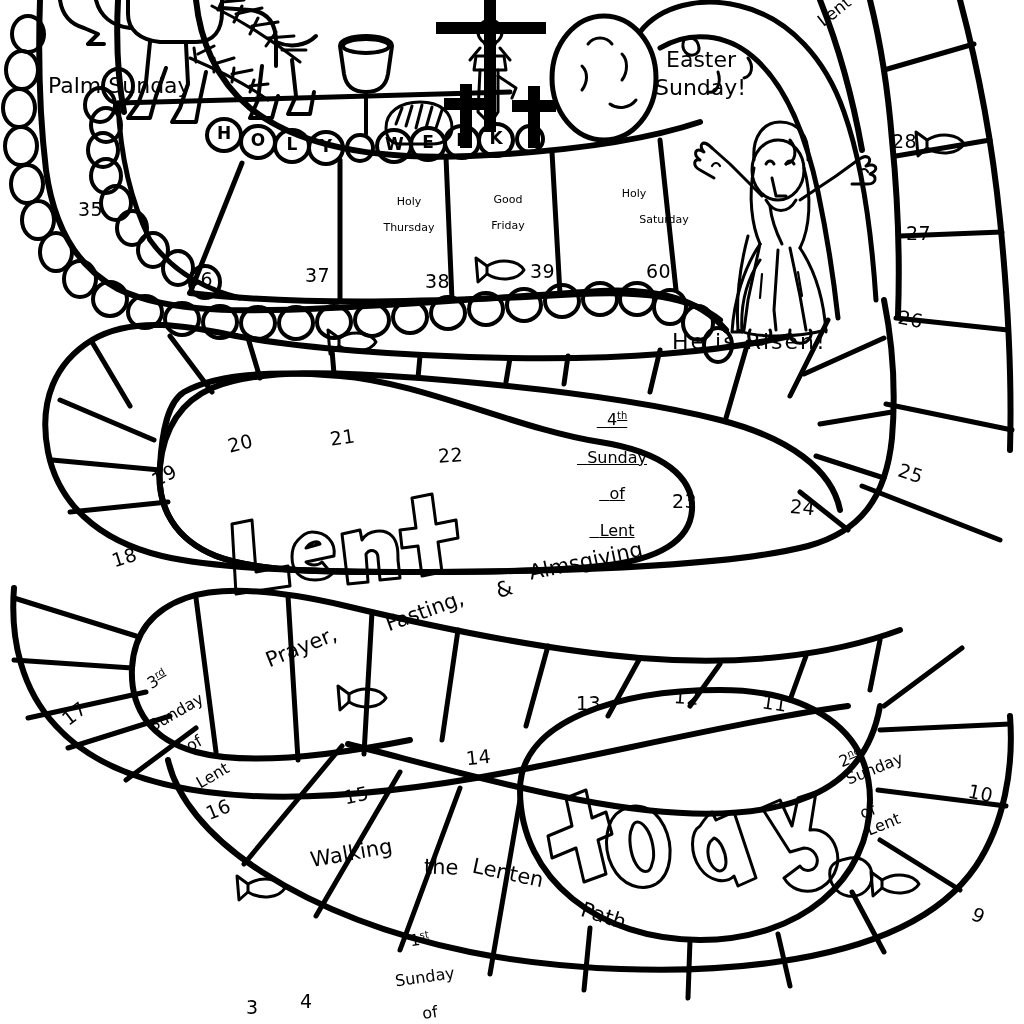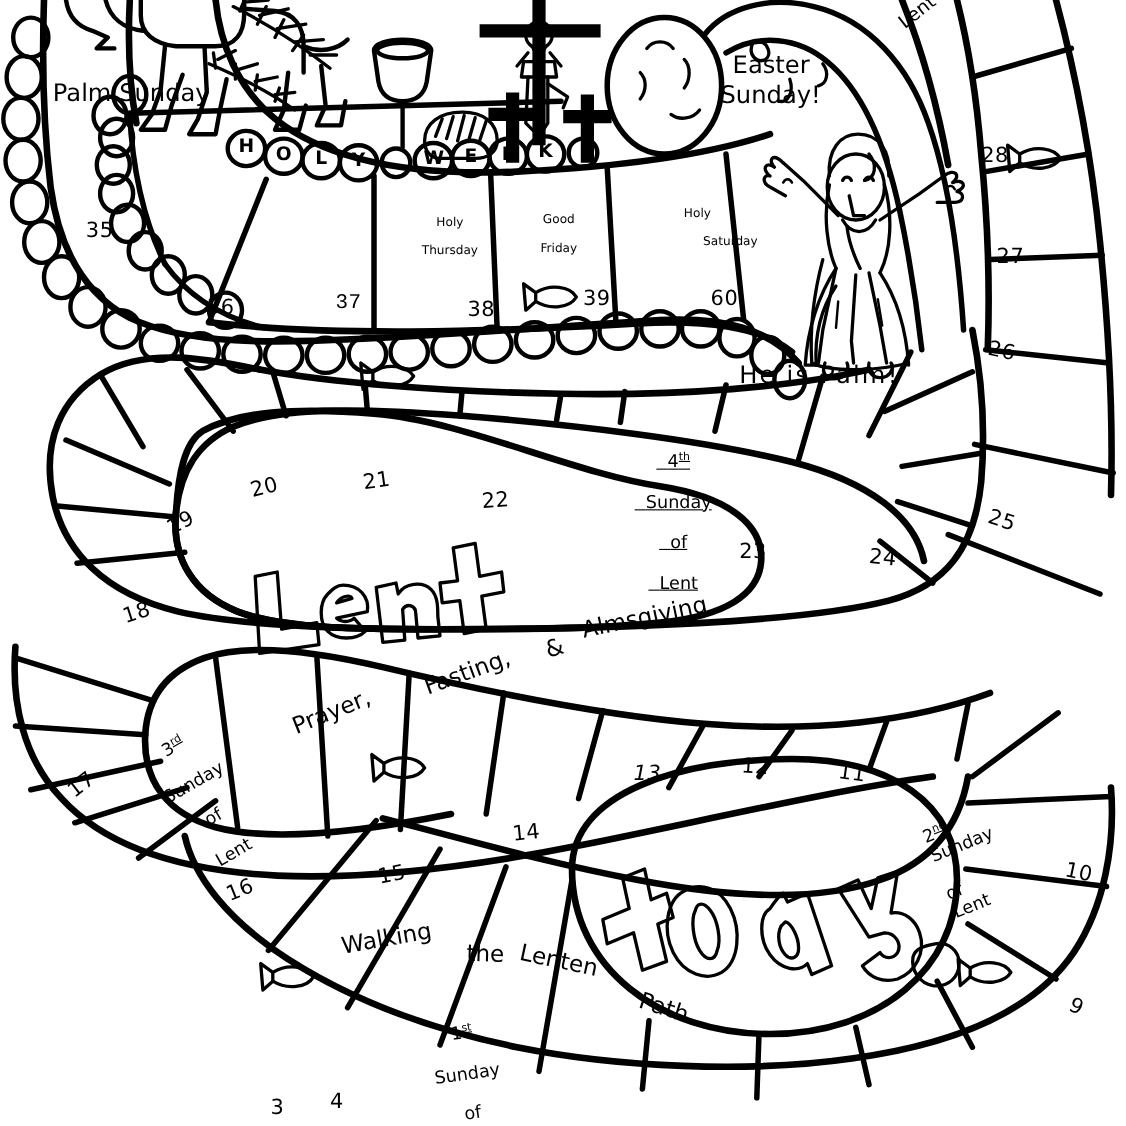--- a/index.html
+++ b/index.html
@@ -381,21 +381,21 @@
     <path class="s t5" d="M 896,318 L 1008,330"></path>
     <path class="s t5" d="M 886,404 L 1012,430"></path>
     <path class="s t5" d="M 862,486 L 1000,540"></path>
     <path d="M 820,0 C 836,40 852,94 862,150"></path>
   </g>
 </svg>
 
 <span class="lbl day" style="left:48px;top:74px;font-size:22px;">Palm Sunday</span>
 <span class="lbl num" style="left:78px;top:200px;">35</span>
 <span class="lbl num" style="left:188px;top:270px;">36</span>
-<span class="lbl num" style="left:305px;top:266px;font-family:Liberation Mono, monospace;">37</span>
+<span class="lbl num" style="left:305px;top:266px;">37</span>
 <span class="lbl day" style="left:366px;top:196px;width:86px;">Holy</span>
 <span class="lbl day" style="left:366px;top:222px;width:86px;">Thursday</span>
 <span class="lbl num" style="left:425px;top:272px;">38</span>
 <span class="lbl day" style="left:468px;top:194px;width:80px;">Good</span>
 <span class="lbl day" style="left:468px;top:220px;width:80px;">Friday</span>
 <span class="lbl num" style="left:530px;top:262px;text-align:center;">39</span>
 <span class="lbl day" style="left:578px;top:188px;width:112px;">Holy</span>
 <span class="lbl day" style="left:608px;top:214px;width:112px;">Saturday</span>
 <span class="lbl num" style="left:646px;top:262px;">60</span>
 
@@ -403,21 +403,21 @@
 <span class="lbl bubL" style="left:250px;top:132px;width:16px;">O</span>
 <span class="lbl bubL" style="left:284px;top:136px;width:16px;">L</span>
 <span class="lbl bubL" style="left:318px;top:138px;width:16px;">Y</span>
 <span class="lbl bubL" style="left:385px;top:136px;width:18px;">W</span>
 <span class="lbl bubL" style="left:420px;top:134px;width:16px;">E</span>
 <span class="lbl bubL" style="left:454px;top:132px;width:16px;">E</span>
 <span class="lbl bubL" style="left:488px;top:130px;width:16px;">K</span>
 
 <span class="lbl big" style="left:666px;top:48px;">Easter</span>
 <span class="lbl big" style="left:655px;top:76px;">Sunday!</span>
-<span class="lbl big" style="left:672px;top:330px;letter-spacing:2px;">He is Palm!</span>
+<span class="lbl big" style="left:672px;top:330px;letter-spacing:2px;">He is Risen!</span>
 
 <span class="lbl sun" style="left:816px;top:2px;transform:rotate(-38deg);font-size:17px;">Lent</span>
 
 <span class="lbl num" style="left:112px;top:548px;transform:rotate(-18deg);">18</span>
 <span class="lbl num" style="left:152px;top:466px;transform:rotate(-28deg);">19</span>
 <span class="lbl num" style="left:228px;top:434px;transform:rotate(-14deg);">20</span>
 <span class="lbl num" style="left:330px;top:428px;transform:rotate(-8deg);">21</span>
 <span class="lbl num" style="left:438px;top:446px;transform:rotate(-4deg);">22</span>
 <span class="lbl num" style="left:672px;top:492px;">23</span>
 <span class="lbl num" style="left:790px;top:498px;transform:rotate(6deg);">24</span>
@@ -435,21 +435,21 @@
 
 <span class="lbl script" style="left:264px;top:636px;transform:rotate(-22deg);">Prayer,</span>
 <span class="lbl script" style="left:384px;top:600px;transform:rotate(-20deg);">Fasting,</span>
 <span class="lbl script" style="left:496px;top:578px;transform:rotate(-16deg);">&amp;</span>
 <span class="lbl script" style="left:528px;top:550px;transform:rotate(-12deg);">Almsgiving</span>
 
 <span class="lbl num" style="left:972px;top:906px;transform:rotate(24deg);">9</span>
 <span class="lbl num" style="left:968px;top:784px;transform:rotate(12deg);">10</span>
 <span class="lbl num" style="left:762px;top:694px;transform:rotate(8deg);">11</span>
 <span class="lbl num" style="left:674px;top:688px;transform:rotate(4deg);">12</span>
-<span class="lbl num" style="left:576px;top:694px;font-style:italic;">13</span>
+<span class="lbl num" style="left:576px;top:694px;">13</span>
 <span class="lbl num" style="left:466px;top:748px;transform:rotate(-6deg);">14</span>
 <span class="lbl num" style="left:344px;top:786px;transform:rotate(-12deg);">15</span>
 <span class="lbl num" style="left:206px;top:800px;transform:rotate(-22deg);">16</span>
 <span class="lbl num" style="left:62px;top:704px;transform:rotate(-38deg);">17</span>
 
 <div class="lbl sun" style="left:130px;top:648px;width:92px;transform:rotate(-30deg);">
   <span>3</span><sup>rd</sup><br>
   <span>Sunday</span><br>
   <span>of</span><br>
   <span>Lent</span>

